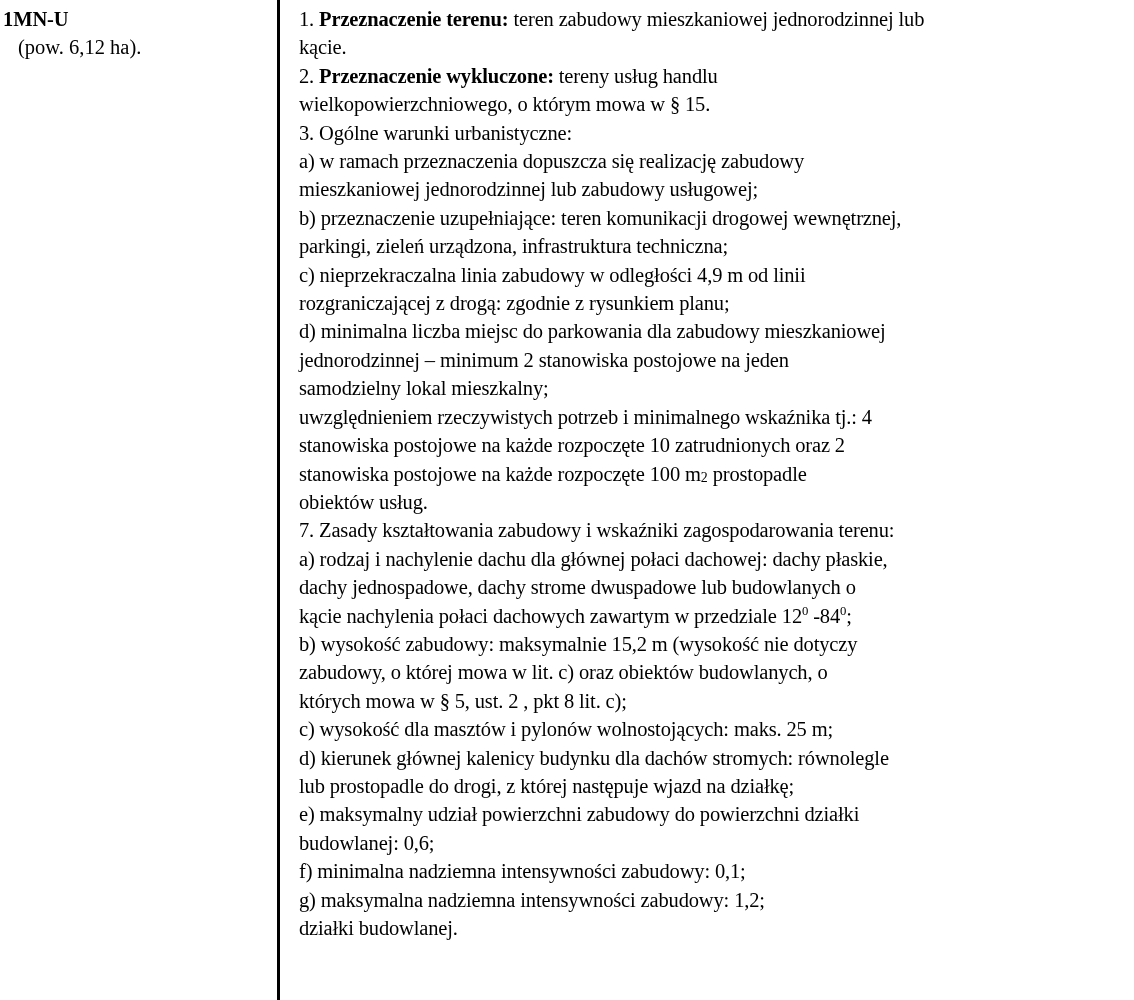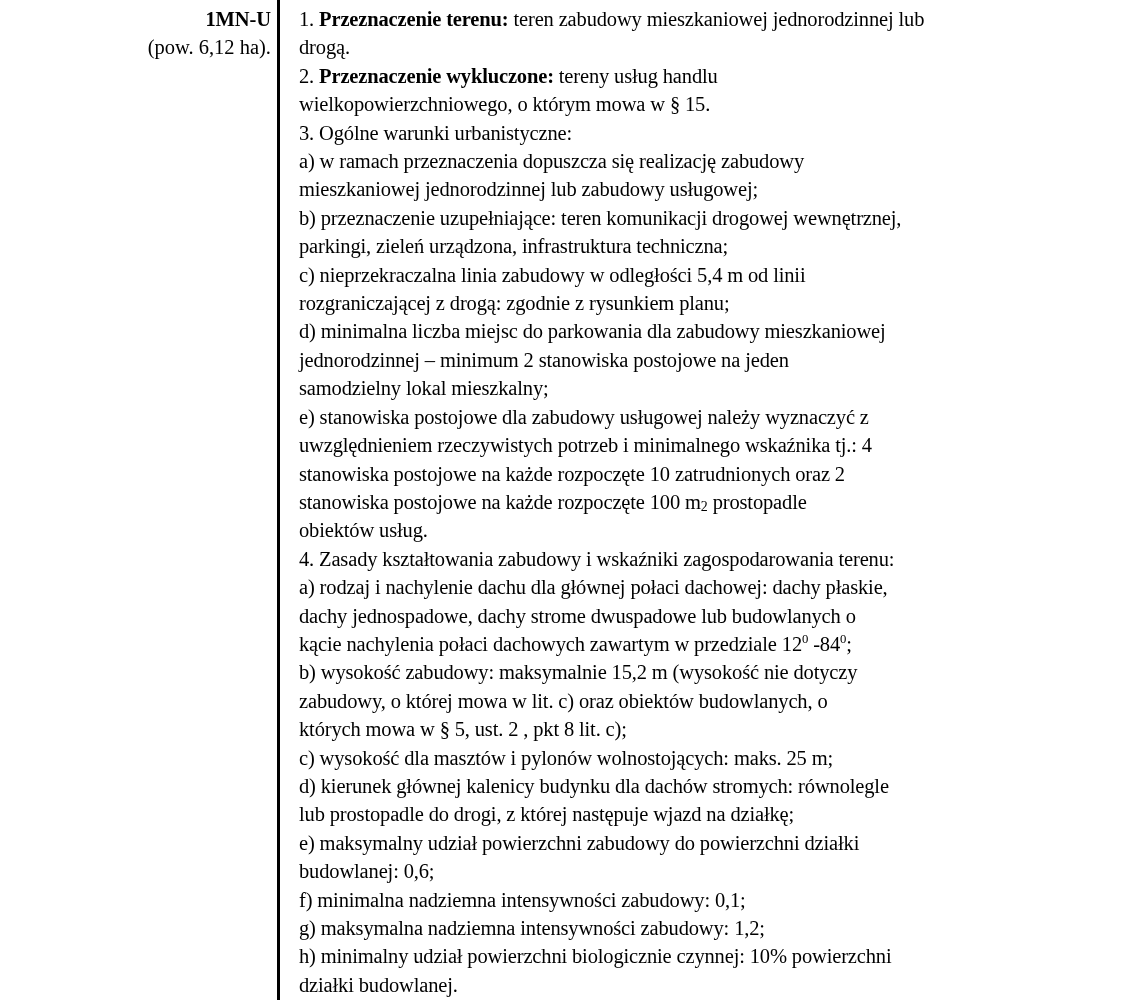--- a/index.html
+++ b/index.html
@@ -23,34 +23,34 @@
     display: flex;
     align-items: flex-start;
   }
 
   
   .zone-cell {
     width: 277px;
     flex: 0 0 277px;
     box-sizing: border-box;
     padding: 5px 6px 0 3px;
-    text-align: right;
   }
   .zone-code {
     font-weight: bold;
     font-size: 20.5px;
     line-height: 28.4px;
     letter-spacing: -0.1px;
     white-space: nowrap;
   }
   .zone-area {
     font-weight: normal;
     font-size: 20.5px;
     line-height: 28.4px;
     white-space: nowrap;
+    margin-left: 15px;
   }
 
   
   .cell-divider {
     flex: 0 0 auto;
     width: 3px;
     align-self: stretch;
     background: #000000;
     margin-right: 0;
   }
@@ -91,49 +91,47 @@
 
   <div class="zone-cell">
     <div class="zone-code">1MN-U</div>
     <div class="zone-area">(pow. 6,12 ha).</div>
   </div>
 
   <div class="cell-divider"></div>
 
   <div class="provisions-cell" id="provisions-cell">
       <div class="provision-line"><span>1. </span><b>Przeznaczenie terenu:</b><span> teren zabudowy mieszkaniowej jednorodzinnej lub</span></div>
-      <div class="provision-line"><span>drogą.</span></div>
+      <div class="provision-line"><span>kącie.</span></div>
       <div class="provision-line"><span>2. </span><b>Przeznaczenie wykluczone:</b><span> tereny usług handlu</span></div>
       <div class="provision-line"><span>wielkopowierzchniowego, o którym mowa w § 15.</span></div>
       <div class="provision-line"><span>3. Ogólne warunki urbanistyczne:</span></div>
       <div class="provision-line"><span>a) w ramach przeznaczenia dopuszcza się realizację zabudowy</span></div>
       <div class="provision-line"><span>mieszkaniowej jednorodzinnej lub zabudowy usługowej;</span></div>
       <div class="provision-line"><span>b) przeznaczenie uzupełniające: teren komunikacji drogowej wewnętrznej,</span></div>
       <div class="provision-line"><span>parkingi, zieleń urządzona, infrastruktura techniczna;</span></div>
-      <div class="provision-line"><span>c) nieprzekraczalna linia zabudowy w odległości 5,4 m od linii</span></div>
+      <div class="provision-line"><span>c) nieprzekraczalna linia zabudowy w odległości 4,9 m od linii</span></div>
       <div class="provision-line"><span>rozgraniczającej z drogą: zgodnie z rysunkiem planu;</span></div>
       <div class="provision-line"><span>d) minimalna liczba miejsc do parkowania dla zabudowy mieszkaniowej</span></div>
       <div class="provision-line"><span>jednorodzinnej – minimum 2 stanowiska postojowe na jeden</span></div>
       <div class="provision-line"><span>samodzielny lokal mieszkalny;</span></div>
-      <div class="provision-line"><span>e) stanowiska postojowe dla zabudowy usługowej należy wyznaczyć z</span></div>
       <div class="provision-line"><span>uwzględnieniem rzeczywistych potrzeb i minimalnego wskaźnika tj.: 4</span></div>
       <div class="provision-line"><span>stanowiska postojowe na każde rozpoczęte 10 zatrudnionych oraz 2</span></div>
       <div class="provision-line"><span>stanowiska postojowe na każde rozpoczęte 100 m</span><sub class="unit-sq">2</sub><span> prostopadle</span></div>
       <div class="provision-line"><span>obiektów usług.</span></div>
-      <div class="provision-line"><span>4. Zasady kształtowania zabudowy i wskaźniki zagospodarowania terenu:</span></div>
+      <div class="provision-line"><span>7. Zasady kształtowania zabudowy i wskaźniki zagospodarowania terenu:</span></div>
       <div class="provision-line"><span>a) rodzaj i nachylenie dachu dla głównej połaci dachowej: dachy płaskie,</span></div>
       <div class="provision-line"><span>dachy jednospadowe, dachy strome dwuspadowe lub budowlanych o</span></div>
       <div class="provision-line"><span>kącie nachylenia połaci dachowych zawartym w przedziale 12</span><sup>0</sup><span> -84</span><sup>0</sup><span>;</span></div>
       <div class="provision-line"><span>b) wysokość zabudowy: maksymalnie 15,2 m (wysokość nie dotyczy</span></div>
       <div class="provision-line"><span>zabudowy, o której mowa w lit. c) oraz obiektów budowlanych, o</span></div>
       <div class="provision-line"><span>których mowa w § 5, ust. 2 , pkt 8 lit. c);</span></div>
       <div class="provision-line"><span>c) wysokość dla masztów i pylonów wolnostojących: maks. 25 m;</span></div>
       <div class="provision-line"><span>d) kierunek głównej kalenicy budynku dla dachów stromych: równolegle</span></div>
       <div class="provision-line"><span>lub prostopadle do drogi, z której następuje wjazd na działkę;</span></div>
       <div class="provision-line"><span>e) maksymalny udział powierzchni zabudowy do powierzchni działki</span></div>
       <div class="provision-line"><span>budowlanej: 0,6;</span></div>
       <div class="provision-line"><span>f) minimalna nadziemna intensywności zabudowy: 0,1;</span></div>
       <div class="provision-line"><span>g) maksymalna nadziemna intensywności zabudowy: 1,2;</span></div>
-      <div class="provision-line"><span>h) minimalny udział powierzchni biologicznie czynnej: 10% powierzchni</span></div>
       <div class="provision-line"><span>działki budowlanej.</span></div>
     </div>
 
 </div>
 
 </body></html>

